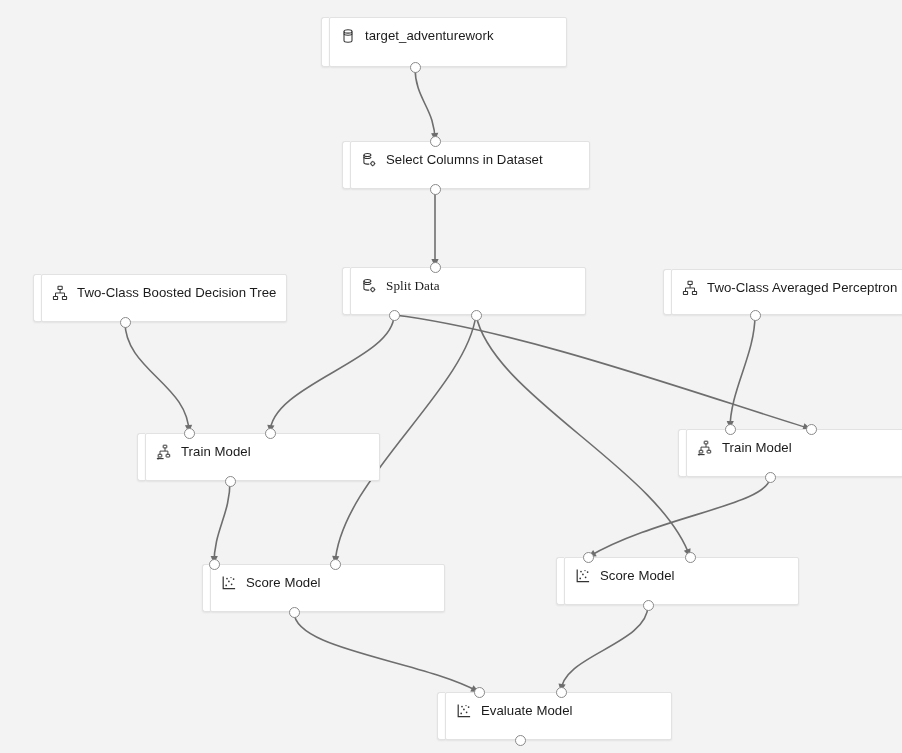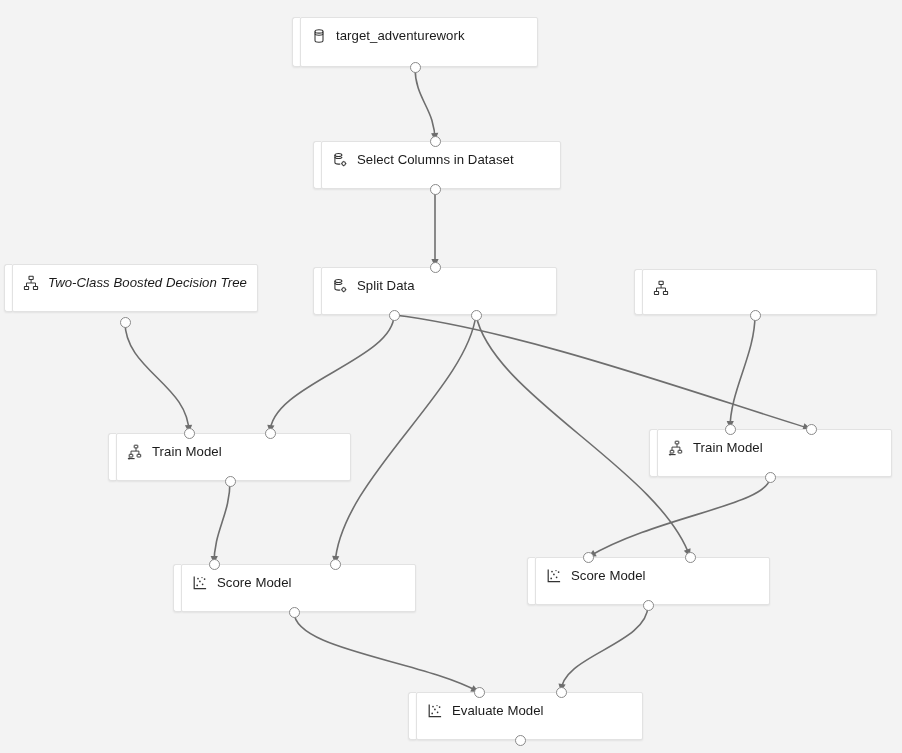--- a/index.html
+++ b/index.html
@@ -38,20 +38,21 @@
   }
   .edge-arrow {
     fill: #6e6e6e;
   }
   
   .node {
     position: absolute;
     box-sizing: border-box;
     display: flex;
     align-items: center;
+    margin-left: 29px;
   }
   .node-strip {
     width: 7px;
     align-self: stretch;
     background: #ffffff;
     border: 1px solid #e2e2e2;
     border-right: none;
     border-radius: 3px 0 0 3px;
     box-shadow: 0 1px 2px rgba(0,0,0,0.07);
     flex: 0 0 auto;
@@ -171,37 +172,37 @@
               <path d="M2.9 3 V10.6 C2.9 11.4 4.5 12.1 6.4 12.1 C7.1 12.1 7.8 12 8.3 11.9"></path>
               <path d="M2.9 5 C2.9 5.8 4.5 6.5 6.4 6.5 C8.3 6.5 9.9 5.8 9.9 5"></path>
               <circle cx="11.7" cy="11.6" r="1.8"></circle>
               <path d="M11.7 8.9 V9.6 M11.7 13.6 V14.3 M9 11.6 H9.7 M13.7 11.6 H14.4" stroke-width="0.95"></path>
             </svg></span>
           <span class="node-label">Select Columns in Dataset</span>
         </div>
       </div>
       <div class="port port-input" style="left: 429.5px; top: 135.5px;"></div>
       <div class="port port-output" style="left: 429.5px; top: 183.5px;"></div>
-      <div class="node" style="left: 313px; top: 267px; width: 244px; height: 48px;">
+      <div class="node" style="left: 313px; top: 267px; width: 244px; height: 48px; font-family: Liberation Serif, serif;">
         <div class="node-strip"></div>
         <div class="node-body">
           <span class="node-icon"><svg viewBox="0 0 16 16" width="16" height="16" fill="none" stroke="#333" stroke-width="1.05">
               <ellipse cx="6.4" cy="3" rx="3.5" ry="1.5"></ellipse>
               <path d="M2.9 3 V10.6 C2.9 11.4 4.5 12.1 6.4 12.1 C7.1 12.1 7.8 12 8.3 11.9"></path>
               <path d="M2.9 5 C2.9 5.8 4.5 6.5 6.4 6.5 C8.3 6.5 9.9 5.8 9.9 5"></path>
               <circle cx="11.7" cy="11.6" r="1.8"></circle>
               <path d="M11.7 8.9 V9.6 M11.7 13.6 V14.3 M9 11.6 H9.7 M13.7 11.6 H14.4" stroke-width="0.95"></path>
             </svg></span>
           <span class="node-label">Split Data</span>
         </div>
       </div>
       <div class="port port-input" style="left: 429.5px; top: 261.5px;"></div>
       <div class="port port-output" style="left: 388.5px; top: 309.5px;"></div>
       <div class="port port-output" style="left: 470.5px; top: 309.5px;"></div>
-      <div class="node" style="left: 4px; top: 264px; width: 243px; height: 48px; font-style: italic;">
+      <div class="node" style="left: 4px; top: 274px; width: 243px; height: 48px;">
         <div class="node-strip"></div>
         <div class="node-body">
           <span class="node-icon"><svg viewBox="0 0 16 16" width="16" height="16" fill="none" stroke="#333" stroke-width="1.05">
               <rect x="6" y="1.3" width="4.2" height="3.1" rx="0.4"></rect>
               <rect x="1.4" y="11.4" width="4.2" height="3.1" rx="0.4"></rect>
               <rect x="10.4" y="11.4" width="4.2" height="3.1" rx="0.4"></rect>
               <path d="M8.1 4.4 V8 M3.5 11.4 V8 H12.5 V11.4" stroke-width="0.95"></path>
             </svg></span>
           <span class="node-label">Two-Class Boosted Decision Tree</span>
         </div>
@@ -209,20 +210,21 @@
       <div class="port port-output" style="left: 119.5px; top: 316.5px;"></div>
       <div class="node" style="left: 634px; top: 269px; width: 243px; height: 46px;">
         <div class="node-strip"></div>
         <div class="node-body">
           <span class="node-icon"><svg viewBox="0 0 16 16" width="16" height="16" fill="none" stroke="#333" stroke-width="1.05">
               <rect x="6" y="1.3" width="4.2" height="3.1" rx="0.4"></rect>
               <rect x="1.4" y="11.4" width="4.2" height="3.1" rx="0.4"></rect>
               <rect x="10.4" y="11.4" width="4.2" height="3.1" rx="0.4"></rect>
               <path d="M8.1 4.4 V8 M3.5 11.4 V8 H12.5 V11.4" stroke-width="0.95"></path>
             </svg></span>
+          <span class="node-label">Two-Class Averaged Perceptron</span>
         </div>
       </div>
       <div class="port port-output" style="left: 749.5px; top: 309.5px;"></div>
       <div class="node" style="left: 108px; top: 433px; width: 243px; height: 48px;">
         <div class="node-strip"></div>
         <div class="node-body">
           <span class="node-icon"><svg viewBox="0 0 16 16" width="16" height="16" fill="none" stroke="#333" stroke-width="1.0">
               <rect x="7.2" y="1.2" width="3.6" height="2.7" rx="0.4"></rect>
               <rect x="2.2" y="10.3" width="3.6" height="2.7" rx="0.4"></rect>
               <rect x="10.1" y="10.3" width="3.6" height="2.7" rx="0.4"></rect>

